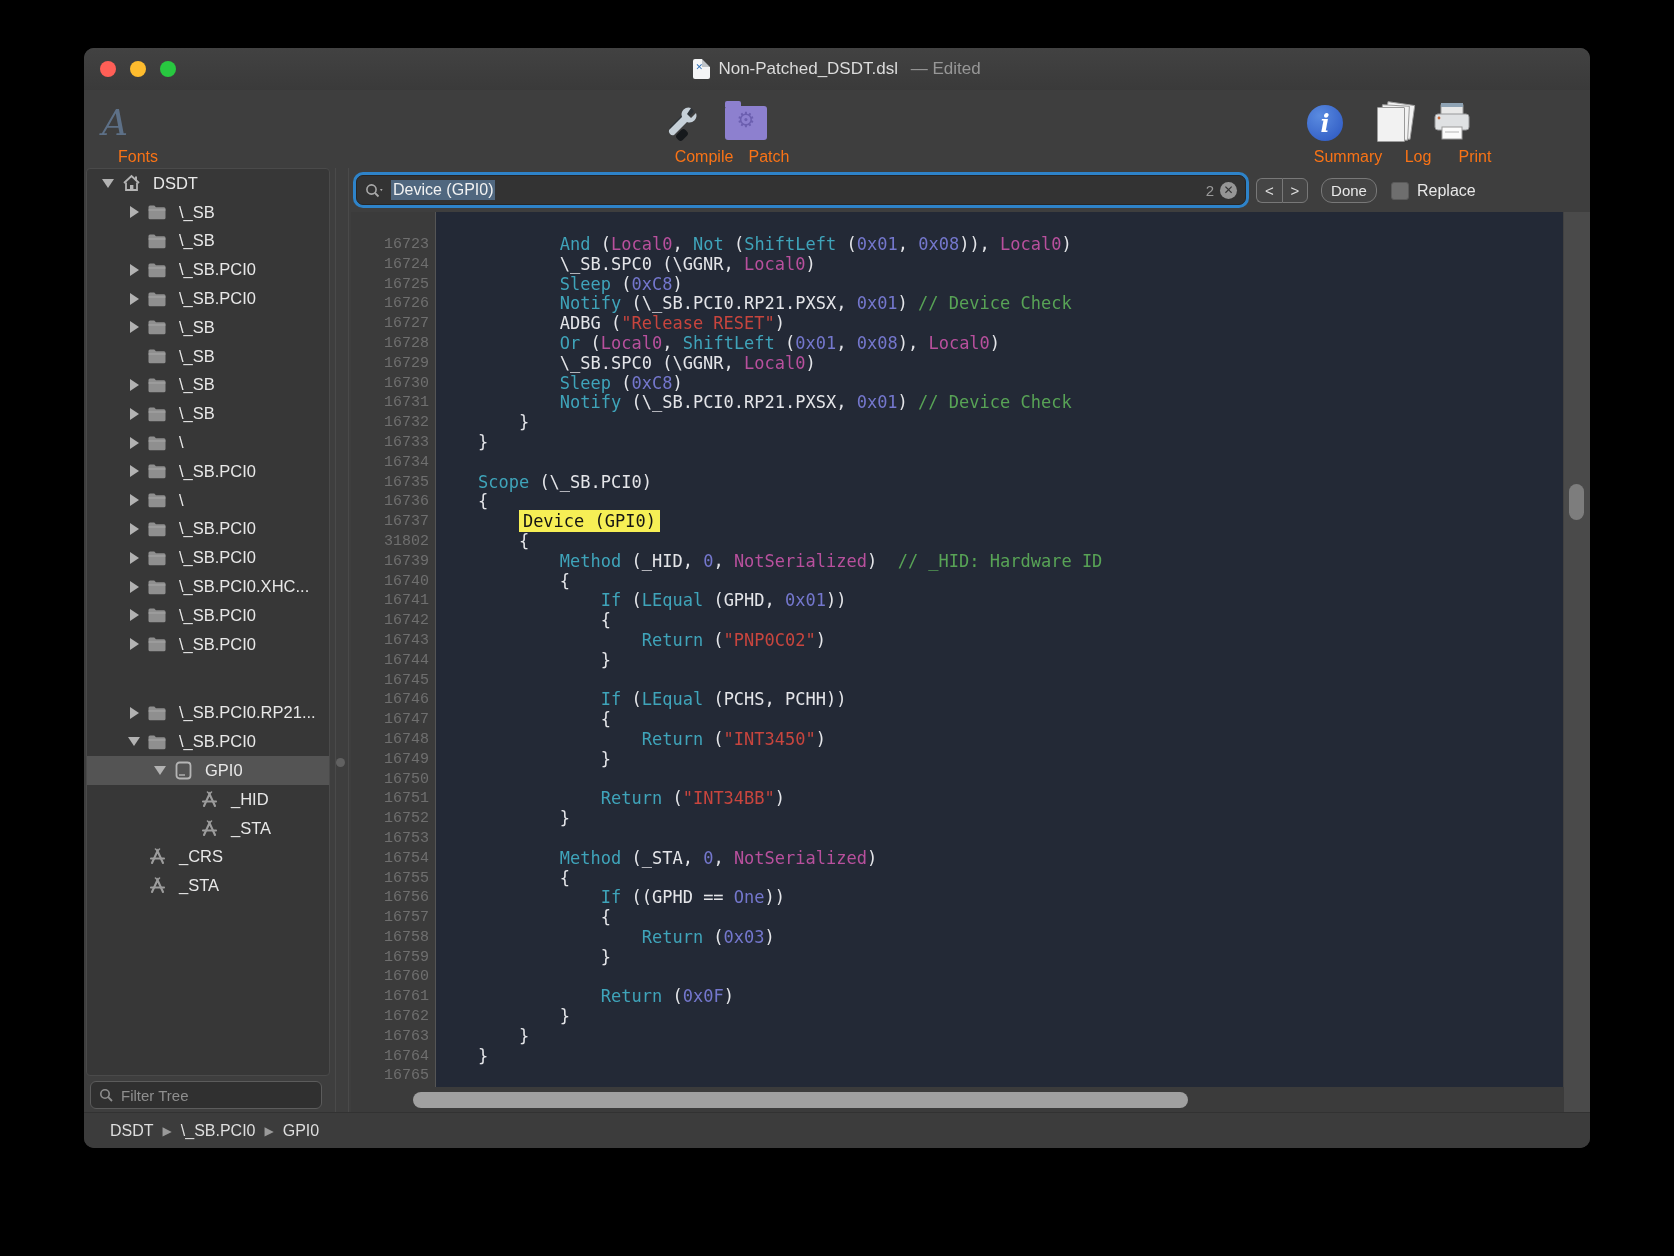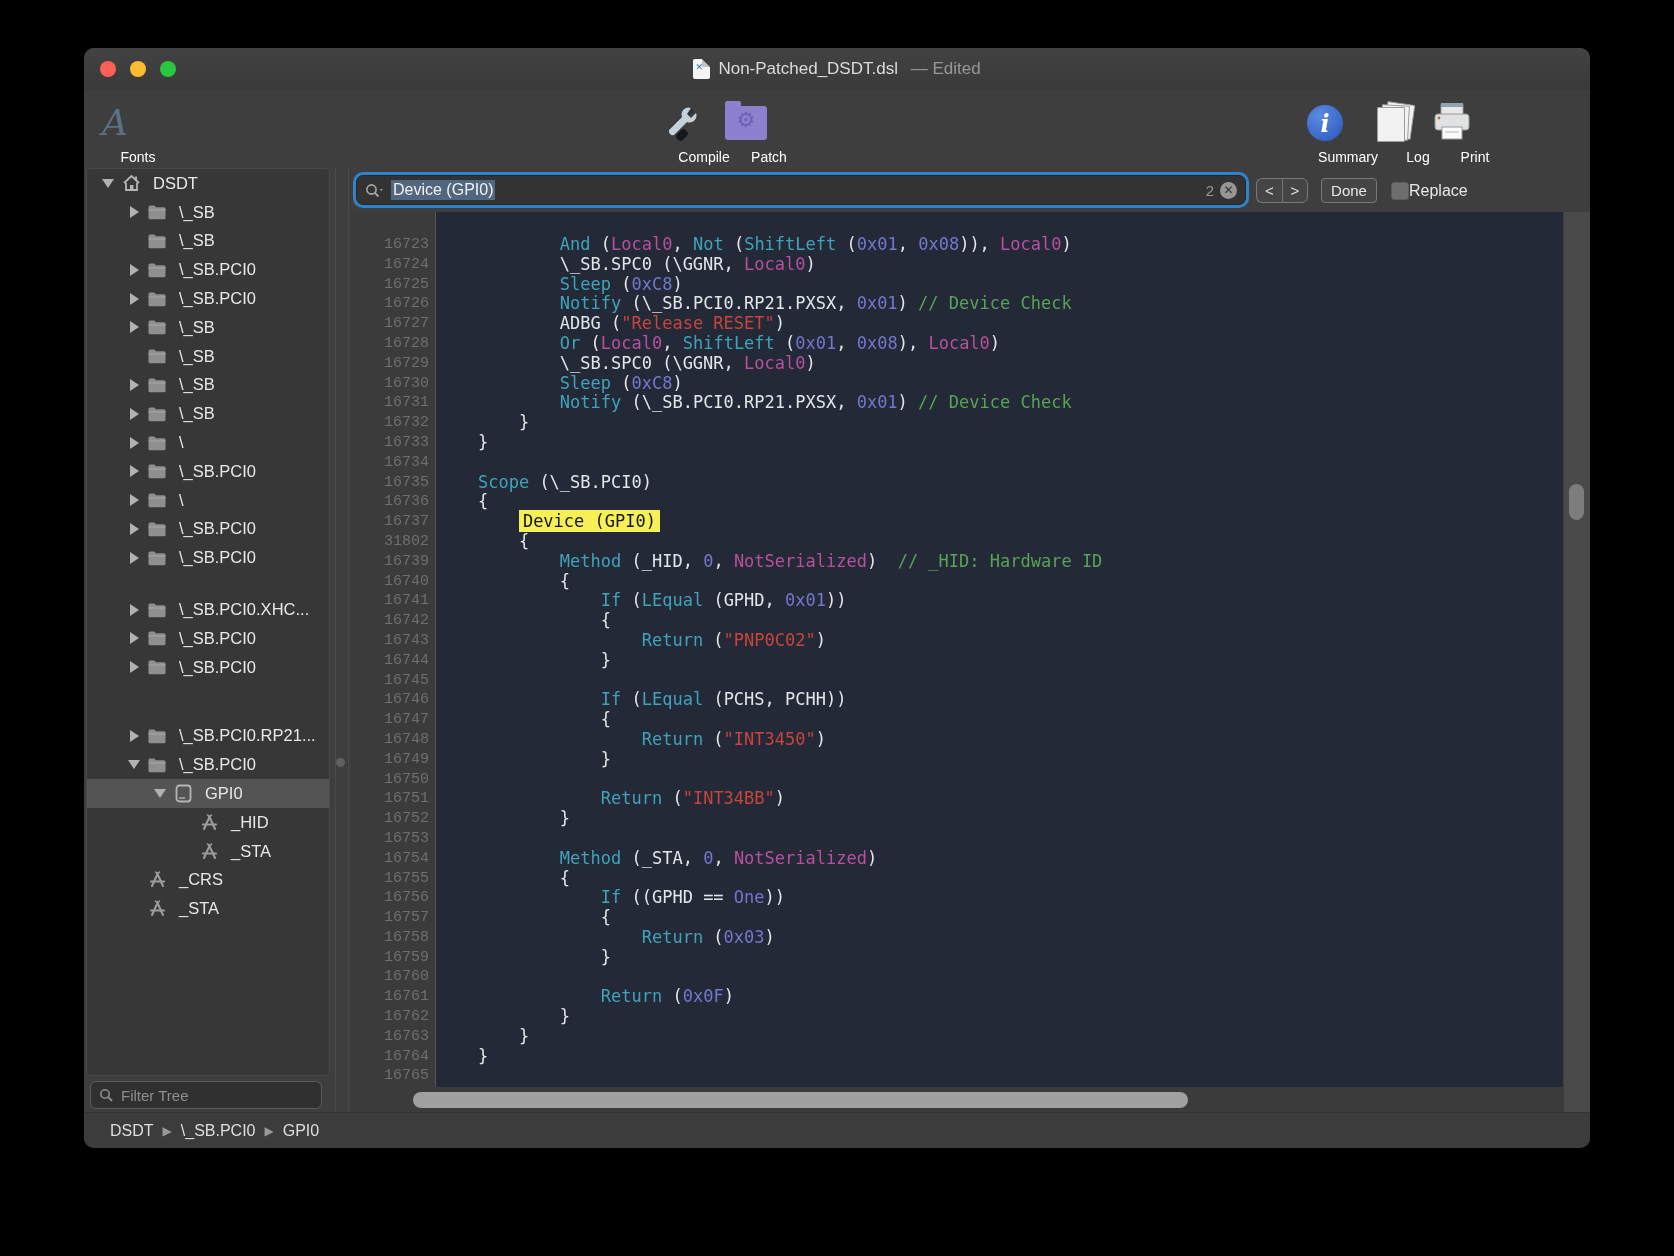--- a/index.html
+++ b/index.html
@@ -16,21 +16,21 @@
   .title-main{color:#dcdcdc;font-size:17px;}
   .title-dim{color:#979797;font-size:17px;}
   .doc-icon{width:17px;height:20px;position:relative;background:#f4f5f6;border-radius:2px;display:inline-block;}
   .doc-icon:before{content:"";position:absolute;right:0;top:0;border:4px solid;border-color:#bfc4c9 #3e3e3e #bfc4c9 #bfc4c9;
                    border-top-color:#3e3e3e;border-right-color:#3e3e3e;}
   .doc-icon:after{content:"✕";position:absolute;left:2px;top:3px;font-size:9px;color:#2f6fb5;font-weight:bold;}
   
   .toolbar{position:absolute;left:0;top:42px;right:0;height:78px;background:#3e3e3e;}
   .tb-item{position:absolute;top:4px;width:90px;height:72px;display:flex;flex-direction:column;align-items:center;justify-content:flex-end;}
   .tb-icon{height:46px;display:flex;align-items:center;justify-content:center;margin-bottom:2px;}
-  .tb-label{color:#ffffff;font-size:14px;line-height:18px;margin-left:46px;}
+  .tb-label{color:#f97316;font-size:16px;line-height:18px;margin-left:46px;}
   .fonts-a{font-family:"DejaVu Serif",serif;font-style:italic;font-size:36px;color:#5d7087;line-height:40px;}
   .summary-circ{width:36px;height:36px;border-radius:50%;background:radial-gradient(circle at 35% 30%,#5a8be0,#2a55c0);
                 display:flex;align-items:center;justify-content:center;color:#fff;
                 font-family:"DejaVu Serif",serif;font-style:italic;font-size:24px;font-weight:bold;}
   .log-stack{position:relative;width:40px;height:40px;}
   .log-page{position:absolute;width:26px;height:33px;background:#f2f2f2;border:1px solid #9b9b9b;border-radius:1px;}
   .log-p1{left:10px;top:0;transform:rotate(8deg);}
   .log-p2{left:6px;top:2px;transform:rotate(3deg);}
   .log-p3{left:2px;top:4px;}
   .patch-folder{position:relative;width:42px;height:34px;background:#8d80cf;border-radius:3px;}
@@ -64,22 +64,22 @@
   .search-text{color:#f2f2f2;font-size:16px;background:#50677f;padding:1px 2px;white-space:pre;}
   .search-count{margin-left:auto;color:#9a9a9a;font-size:15px;}
   .clear-btn{width:17px;height:17px;border-radius:50%;background:#969696;color:#333;font-size:12px;font-weight:bold;
              display:flex;align-items:center;justify-content:center;line-height:1;}
   .seg{position:absolute;left:905px;top:10px;display:flex;}
   .seg .btn{width:26px;height:25px;background:#454545;border:1px solid #787878;color:#e0e0e0;font-size:15px;
             display:flex;align-items:center;justify-content:center;box-sizing:border-box;}
   .seg .btn:first-child{border-radius:6px 0 0 6px;border-right:none;}
   .seg .btn:last-child{border-radius:0 6px 6px 0;}
   .done-btn{position:absolute;left:970px;top:10px;width:56px;height:25px;background:#454545;border:1px solid #787878;
-            border-radius:4px;color:#e8e8e8;font-size:15px;display:flex;align-items:center;justify-content:center;box-sizing:border-box;}
-  .replace-wrap{position:absolute;left:1040px;top:10px;height:25px;display:flex;align-items:center;}
+            border-radius:11px;color:#e8e8e8;font-size:15px;display:flex;align-items:center;justify-content:center;box-sizing:border-box;}
+  .replace-wrap{position:absolute;left:1040px;top:10px;height:25px;display:flex;align-items:center;gap:8px;}
   .checkbox{width:16px;height:16px;border-radius:3px;background:#6e6e6e;border:1px solid #5a5a5a;}
   .replace-label{color:#e8e8e8;font-size:16px;}
   .gutter{position:absolute;left:14px;top:44px;width:70px;bottom:0;color:#6f6f6f;font-size:15px;
           font-family:"DejaVu Sans Mono",monospace;text-align:right;padding-top:23px;box-sizing:border-box;}
   .gutter div{height:19.8px;line-height:19.8px;padding-right:6px;font-family:Liberation Mono, monospace;}
   .gutter-sep{position:absolute;left:84px;top:44px;width:1px;height:875px;background:#555;}
   .codebg{position:absolute;left:85px;top:44px;width:1128px;height:875px;background:#232936;}
   .code{position:absolute;left:86px;top:44px;width:1126px;height:875px;overflow:hidden;padding-top:23px;box-sizing:border-box;
         font-family:"DejaVu Sans Mono",monospace;font-size:17px;}
   .code .ln{height:19.8px;line-height:19.8px;white-space:pre;}
@@ -307,21 +307,21 @@
           <div class="tree-row" style="padding-left: 36px;">
             <span class="disc right"></span>
             <span class="tree-ic">
               <svg width="20" height="16" viewBox="0 0 20 16">
                 <path d="M1.5 3 q0-1.5 1.5-1.5 l4.3 0 1.6 1.8 8.1 0 q1.5 0 1.5 1.5 l0 9 q0 1.5 -1.5 1.5 l-14 0 q-1.5 0 -1.5 -1.5 z" fill="#8f8f8f"></path>
                 <path d="M1.5 6 h17" stroke="#a8a8a8" stroke-width="1"></path>
               </svg>
             </span>
             <span class="tree-label">\_SB.PCI0</span>
           </div>
-          <div class="tree-row" style="padding-left: 36px; margin-top: 23px;">
+          <div class="tree-row" style="padding-left: 36px;">
             <span class="disc right"></span>
             <span class="tree-ic">
               <svg width="20" height="16" viewBox="0 0 20 16">
                 <path d="M1.5 3 q0-1.5 1.5-1.5 l4.3 0 1.6 1.8 8.1 0 q1.5 0 1.5 1.5 l0 9 q0 1.5 -1.5 1.5 l-14 0 q-1.5 0 -1.5 -1.5 z" fill="#8f8f8f"></path>
                 <path d="M1.5 6 h17" stroke="#a8a8a8" stroke-width="1"></path>
               </svg>
             </span>
             <span class="tree-label">\_SB.PCI0.XHC...</span>
           </div>
           <div class="tree-row" style="padding-left: 36px;">

